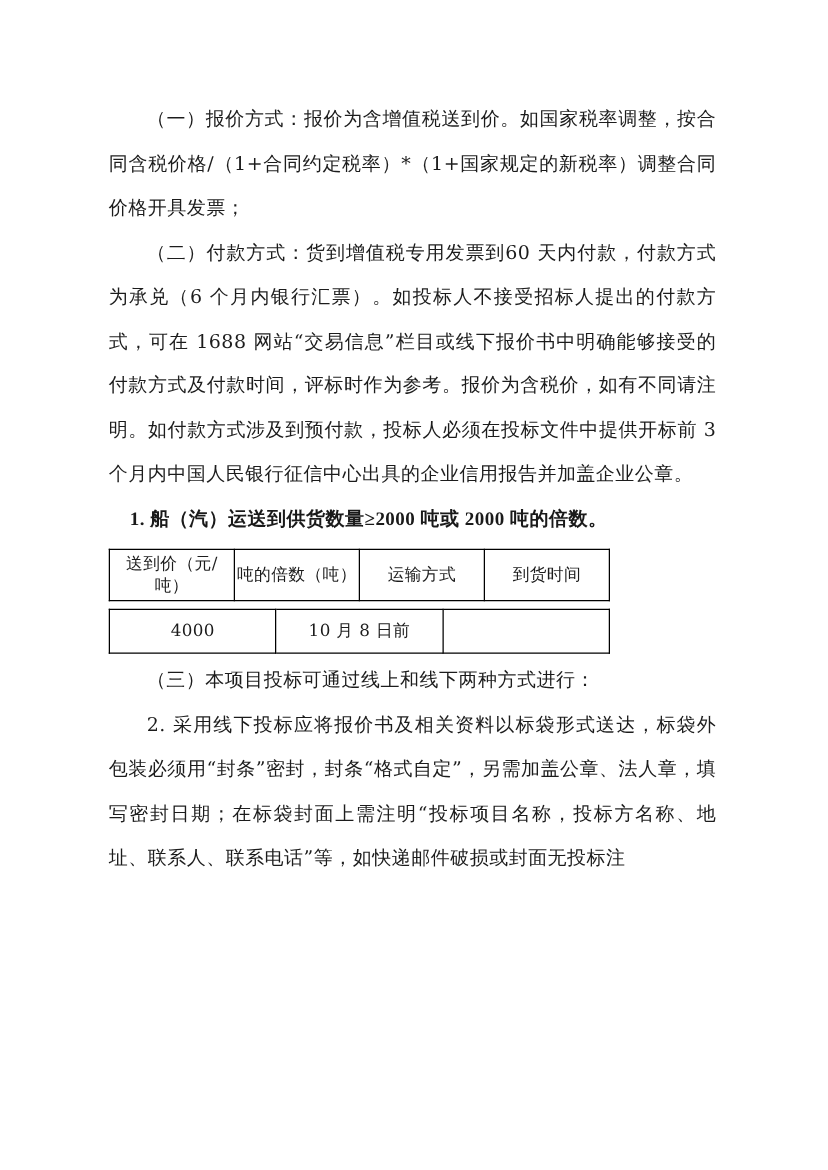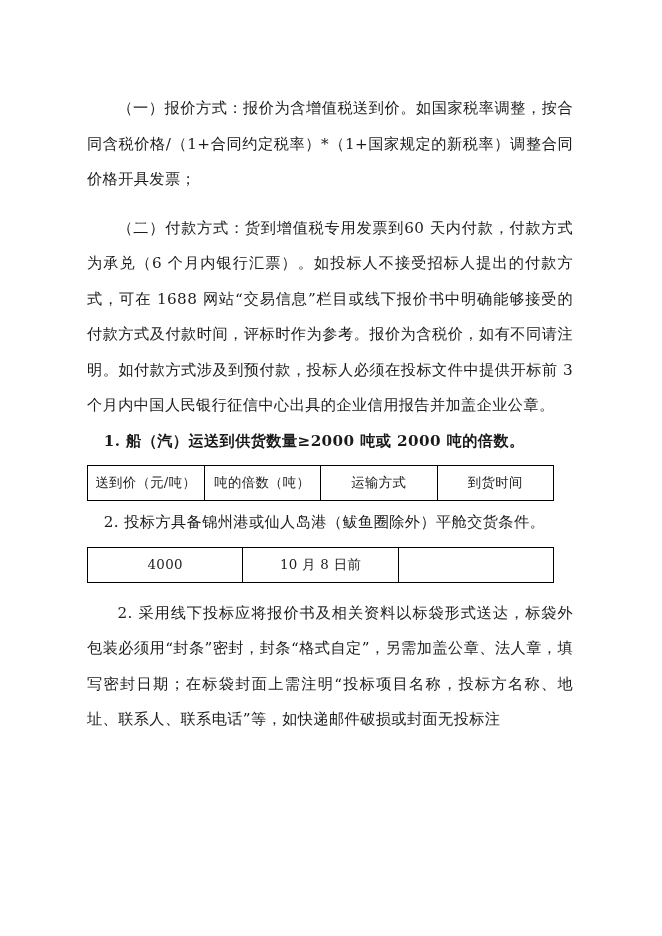--- a/index.html
+++ b/index.html
@@ -29,46 +29,46 @@
     margin: 0;
     font-size: 15.2px;
     line-height: 35.5px;
     text-align: justify;
     text-justify: inter-ideograph;
     letter-spacing: 0.4px;
     color: #1c1c1c;
   }
   p.indent {
     text-indent: 2em;
-    margin-top: 13px;
   }
   .b {
     font-weight: normal;
   }
   .u {
     text-underline-offset: 3px;
   }
   .heading-num {
     font-weight: bold;
     font-size: 15.2px;
     line-height: 35.5px;
     margin: 0;
     text-indent: 1.1em;
     letter-spacing: 0.4px;
+    font-family: Liberation Serif, serif;
   }
   .sub-num {
     font-size: 15.2px;
     line-height: 35.5px;
     margin: 0;
     text-indent: 1.1em;
     letter-spacing: 0.4px;
   }
   table.doc-table {
     border-collapse: collapse;
-    width: 467px;
+    width: 401px;
     margin: 6px 0 4px 0;
     table-layout: fixed;
   }
   table.doc-table td {
     border: 1px solid #000000;
     height: 30px;
     text-align: center;
     vertical-align: middle;
     font-size: 13.4px;
     letter-spacing: 0.3px;
@@ -98,30 +98,30 @@
       <tbody>
         <tr>
           <td>送到价（元/吨）</td>
           <td>吨的倍数（吨）</td>
           <td>运输方式</td>
           <td>到货时间</td>
         </tr>
       </tbody>
     </table>
 
-    <p class="sub-num">2. 投标方具备锦州港或仙人岛港（鲅鱼圈除外）平舱交货条件。</p>
 
     <table class="doc-table tbl2">
       <tbody>
         <tr>
           <td>4000</td>
           <td>10 月 8 日前</td>
           <td class="empty-cell"></td>
         </tr>
       </tbody>
     </table>
 
+    <p class="para indent">（三）本项目投标可通过线上和线下两种方式进行：</p>
 
 
     <p class="para indent">2. 采用线下投标应将报价书及相关资料以标袋形式送达，标袋外包装必须用“封条”密封，封条“格式自定”，另需加盖公章、法人章，填写密封日期；在标袋封面上需注明“投标项目名称，投标方名称、地址、联系人、联系电话”等，如快递邮件破损或封面无投标注</p>
 
   </div>
 </div>
 
 </body></html>

